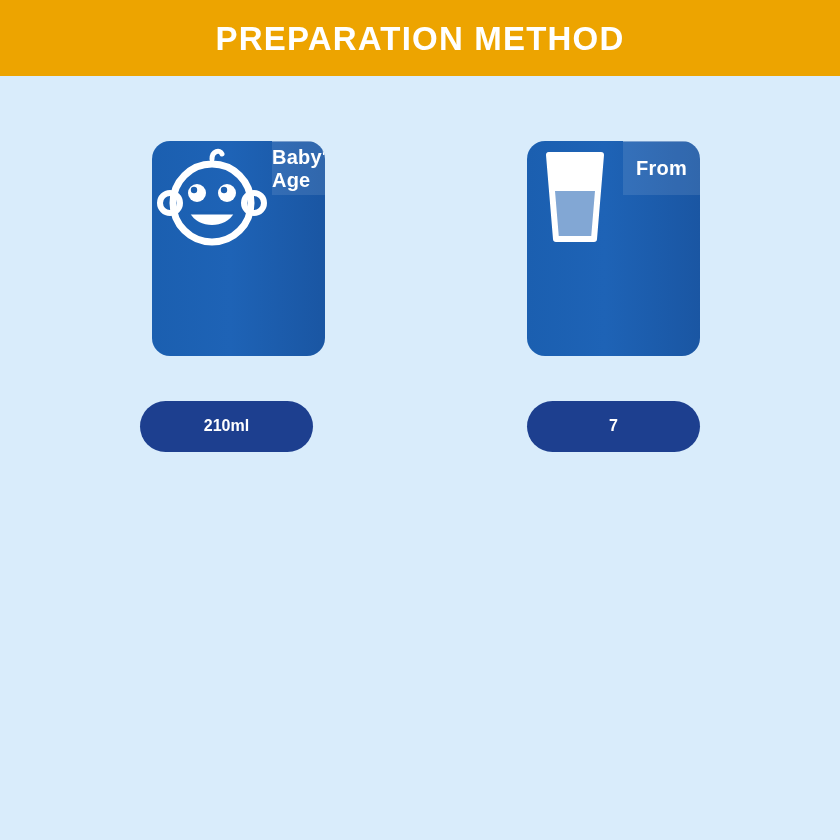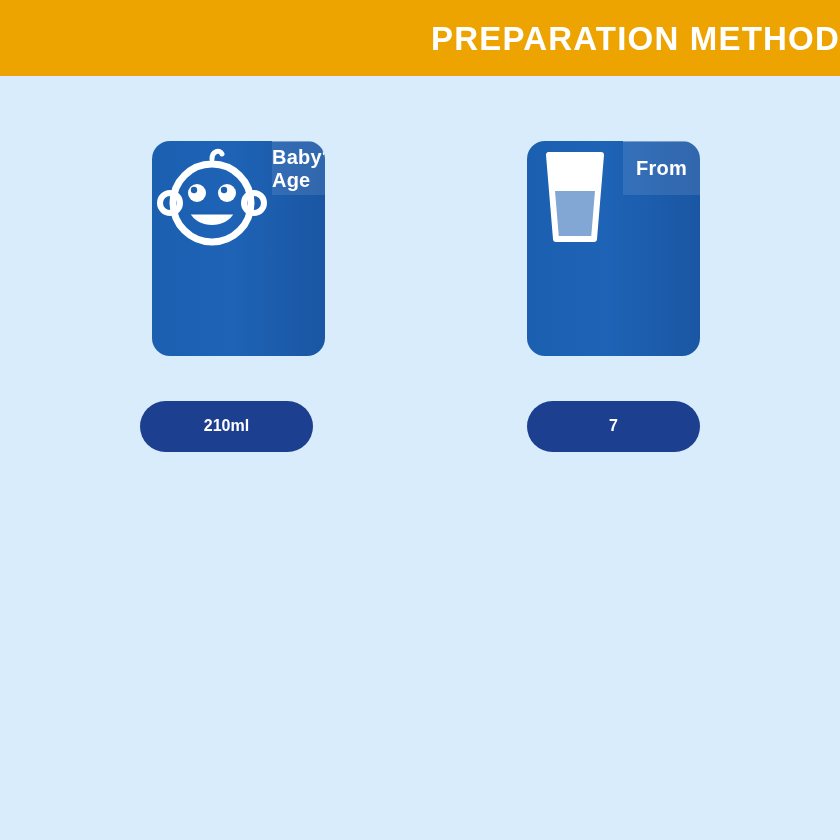--- a/index.html
+++ b/index.html
@@ -21,21 +21,21 @@
   }
   .header-bar {
     position: absolute;
     top: 0;
     left: 0;
     width: 840px;
     height: 76px;
     background: #eda400;
     display: flex;
     align-items: center;
-    justify-content: flex-end;
+    justify-content: center;
   }
   .header-title {
     color: #ffffff;
     font-size: 33px;
     font-weight: bold;
     letter-spacing: 1.2px;
     text-align: center;
     line-height: 1;
   }
   .cards {

